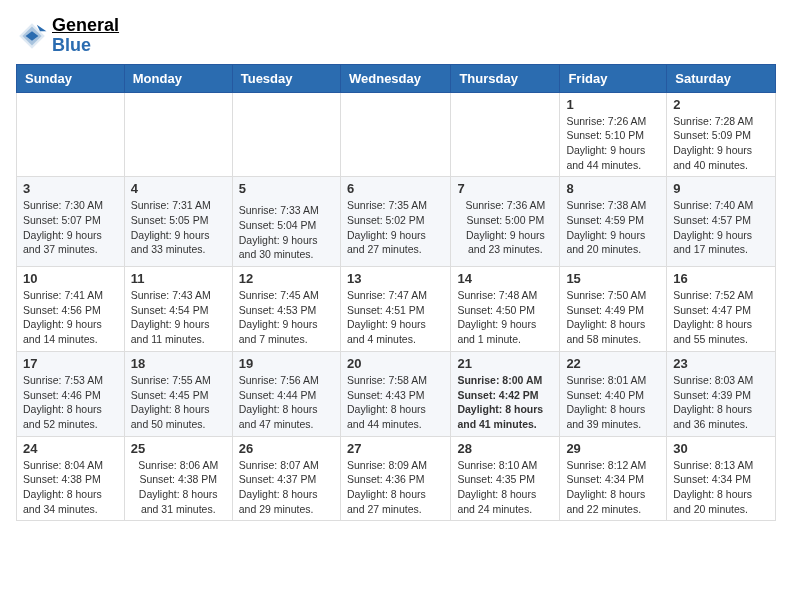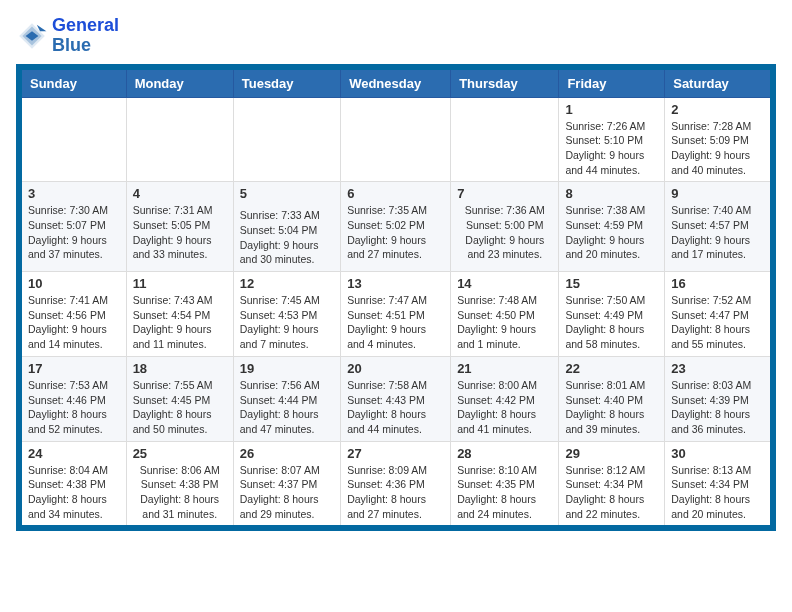--- a/index.html
+++ b/index.html
@@ -19,42 +19,42 @@
     .logo {
       display: flex;
       align-items: center;
       gap: 4px;
     }
     .logo-text {
       font-size: 18px;
       font-weight: bold;
       line-height: 1.1;
     }
-    .logo-general { color: #1d4ed8; }
+    .logo-general { color: #000000; text-decoration: underline; }
     .logo-blue { color: #2b6cb0; }
     .logo-icon {
       width: 32px;
       height: 32px;
     }
     .title-block {
       text-align: right;
     }
     .month-title {
       font-size: 32px;
       font-weight: bold;
       color: #333;
     }
     .location {
       font-size: 15px;
       color: #555;
     }
     .calendar {
       width: 100%;
       border-collapse: collapse;
-      border: 6px solid #0369a1;
+      border: 1px solid #0369a1;
     }
     .calendar th {
       background-color: #2b6cb0;
       color: #fff;
       font-size: 13px;
       font-weight: bold;
       padding: 6px 8px;
       text-align: left;
       border: 1px solid #2559a0;
     }
@@ -246,21 +246,21 @@
 Daylight: 8 hours and 47 minutes.</div>
         </td>
         <td>
           <span class="day-number">20</span>
           <div class="day-info" style="white-space: pre-line;">Sunrise: 7:58 AM
 Sunset: 4:43 PM
 Daylight: 8 hours and 44 minutes.</div>
         </td>
         <td>
           <span class="day-number">21</span>
-          <div class="day-info" style="white-space: pre-line;">Sunrise: 8:00 AM
+          <div class="day-info" style="white-space: pre-line; font-weight: bold;">Sunrise: 8:00 AM
 Sunset: 4:42 PM
 Daylight: 8 hours and 41 minutes.</div>
         </td>
         <td>
           <span class="day-number">22</span>
           <div class="day-info" style="white-space: pre-line;">Sunrise: 8:01 AM
 Sunset: 4:40 PM
 Daylight: 8 hours and 39 minutes.</div>
         </td>
         <td>

